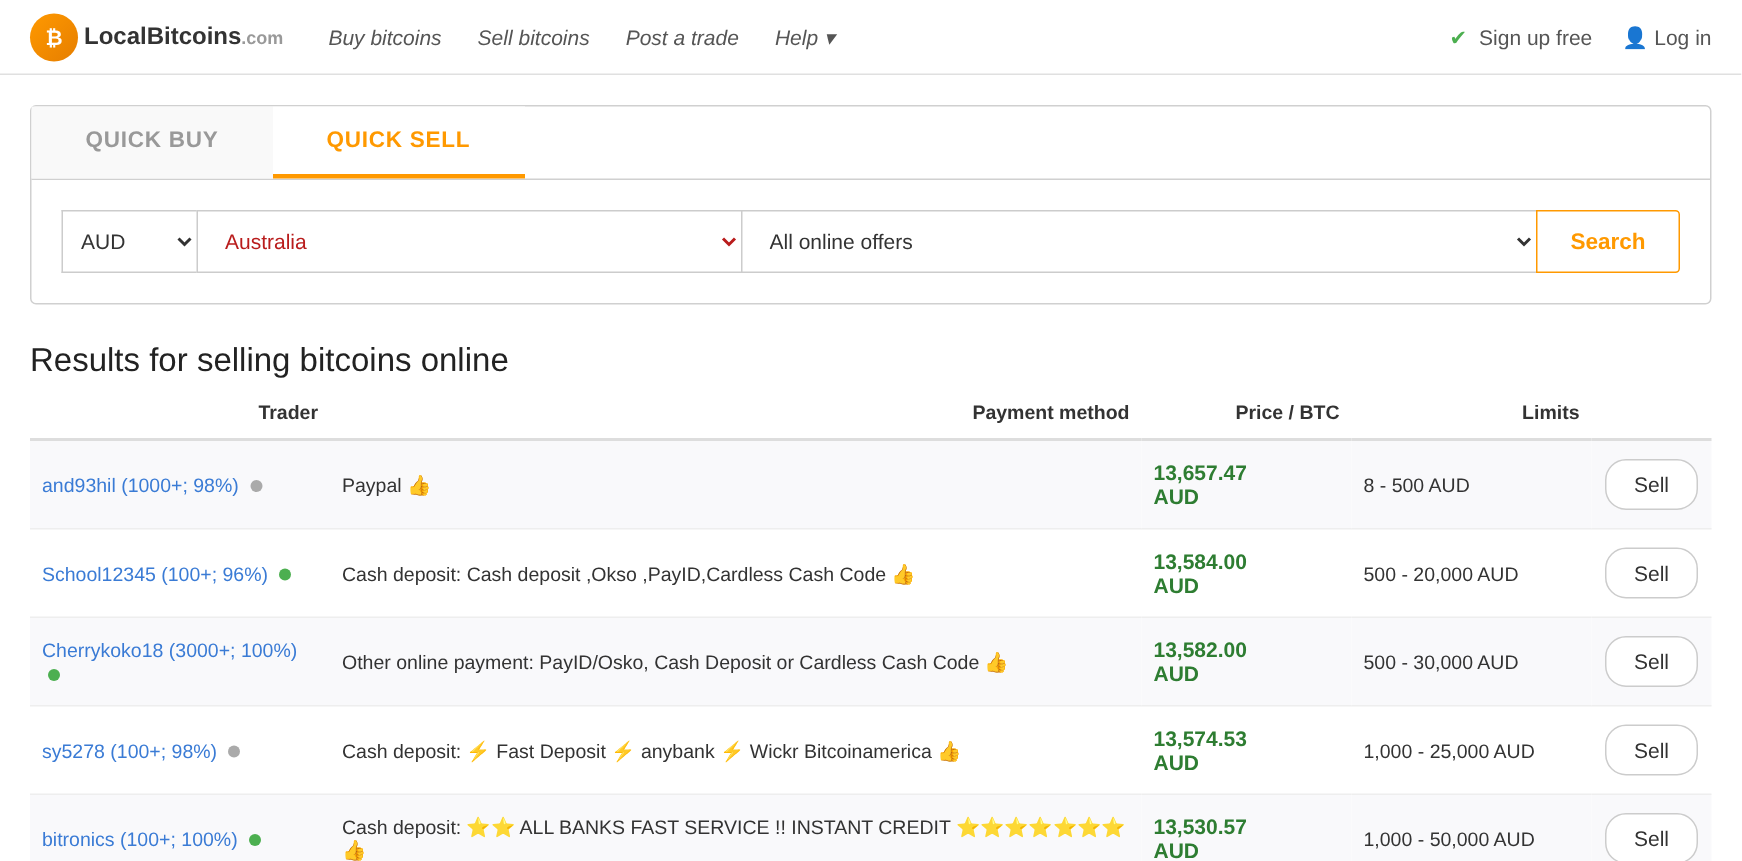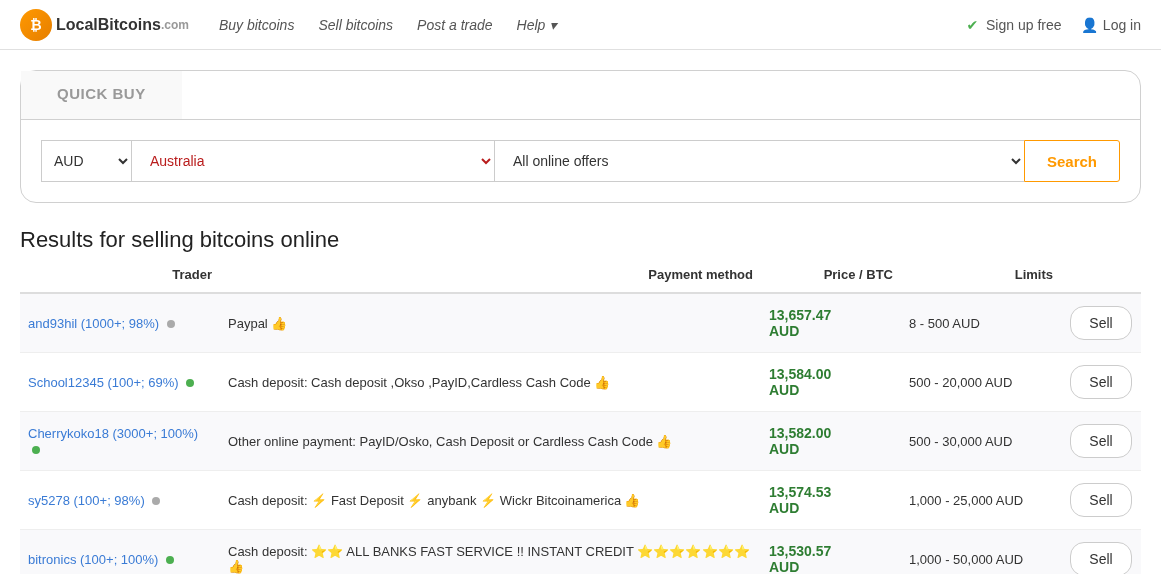--- a/index.html
+++ b/index.html
@@ -16,21 +16,21 @@
     .nav-help { display: flex; align-items: center; gap: 4px; }
     .nav-right { margin-left: auto; display: flex; align-items: center; gap: 20px; }
     .nav-signup { color: #555; text-decoration: none; font-size: 14px; }
     .nav-login { color: #555; text-decoration: none; font-size: 14px; }
     .checkmark { color: #4caf50; margin-right: 4px; }
 
     
     .main { padding: 20px 20px; max-width: 1161px; }
 
     
-    .tab-container { border: 1px solid #d0d0d0; border-radius: 16px; margin-bottom: 24px; }
+    .tab-container { border: 1px solid #d0d0d0; border-radius: 4px; margin-bottom: 24px; }
     .tab-header { display: flex; border-bottom: 1px solid #d0d0d0; }
     .tab { padding: 14px 36px; cursor: pointer; font-size: 15px; font-weight: 600; letter-spacing: 0.5px; color: #999; background: #f9f9f9; border-bottom: 3px solid transparent; }
     .tab.active { color: #f90; background: #fff; border-bottom: 3px solid #f90; }
     .tab-body { padding: 20px; }
     .search-row { display: flex; gap: 0; align-items: center; }
     .search-row input[type="text"] { border: 1px solid #ccc; border-right: none; padding: 10px 14px; font-size: 14px; height: 42px; outline: none; width: 200px; border-radius: 3px 0 0 3px; color: #aaa; }
     .search-row select.currency { border: 1px solid #ccc; border-right: none; padding: 10px 8px; font-size: 14px; height: 42px; outline: none; background: #fff; color: #333; appearance: auto; width: 90px; }
     .search-row select.country { border: 1px solid #ccc; border-right: none; padding: 10px 14px; font-size: 14px; height: 42px; outline: none; background: #fff; color: #b91c1c; appearance: auto; flex: 1; }
     .search-row select.offer-type { border: 1px solid #ccc; border-right: none; padding: 10px 14px; font-size: 14px; height: 42px; outline: none; background: #fff; color: #333; appearance: auto; flex: 1.5; }
     .search-btn { background: #fff; border: 1px solid #f90; color: #f90; padding: 10px 22px; height: 42px; font-size: 15px; font-weight: 600; cursor: pointer; border-radius: 0 3px 3px 0; white-space: nowrap; }
@@ -81,20 +81,21 @@
       <span>Log in</span>
     </a>
   </div>
 </nav>
 
 <div class="main">
 
   <div class="tab-container">
     <div class="tab-header">
       <div class="tab">QUICK BUY</div>
+      <div class="tab active">QUICK SELL</div>
     </div>
     <div class="tab-body">
       <div class="search-row">
         <select class="currency">
           <option>AUD</option>
           <option>USD</option>
           <option>EUR</option>
         </select>
         <select class="country">
           <option>Australia</option>
@@ -133,21 +134,21 @@
       <td class="col-price">
         <span class="price-cell">13,657.47<br>AUD</span>
       </td>
       <td class="col-limits">8 - 500 AUD</td>
       <td class="col-action">
         <button class="sell-btn">Sell</button>
       </td>
     </tr>
         <tr>
       <td class="col-trader">
-        <a class="trader-link">School12345 (100+; 69%)</a>
+        <a class="trader-link">School12345 (100+; 96%)</a>
         <span class="online-dot" style="background:#4caf50;"></span>
       </td>
       <td class="col-payment">Cash deposit: Cash deposit ,Okso ,PayID,Cardless Cash Code 👍</td>
       <td class="col-price">
         <span class="price-cell">13,584.00<br>AUD</span>
       </td>
       <td class="col-limits">500 - 20,000 AUD</td>
       <td class="col-action">
         <button class="sell-btn">Sell</button>
       </td>

